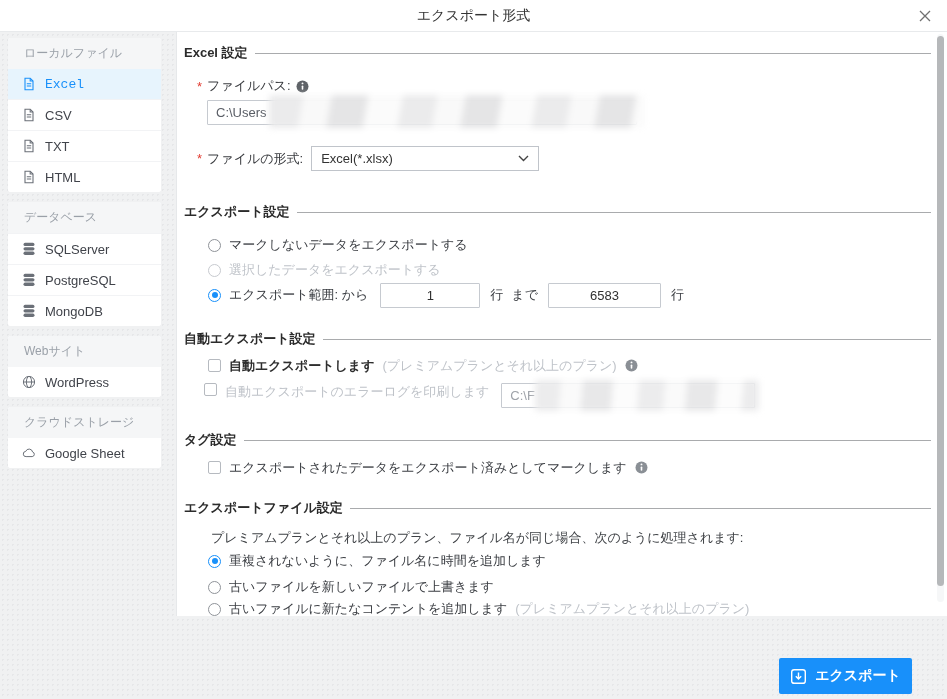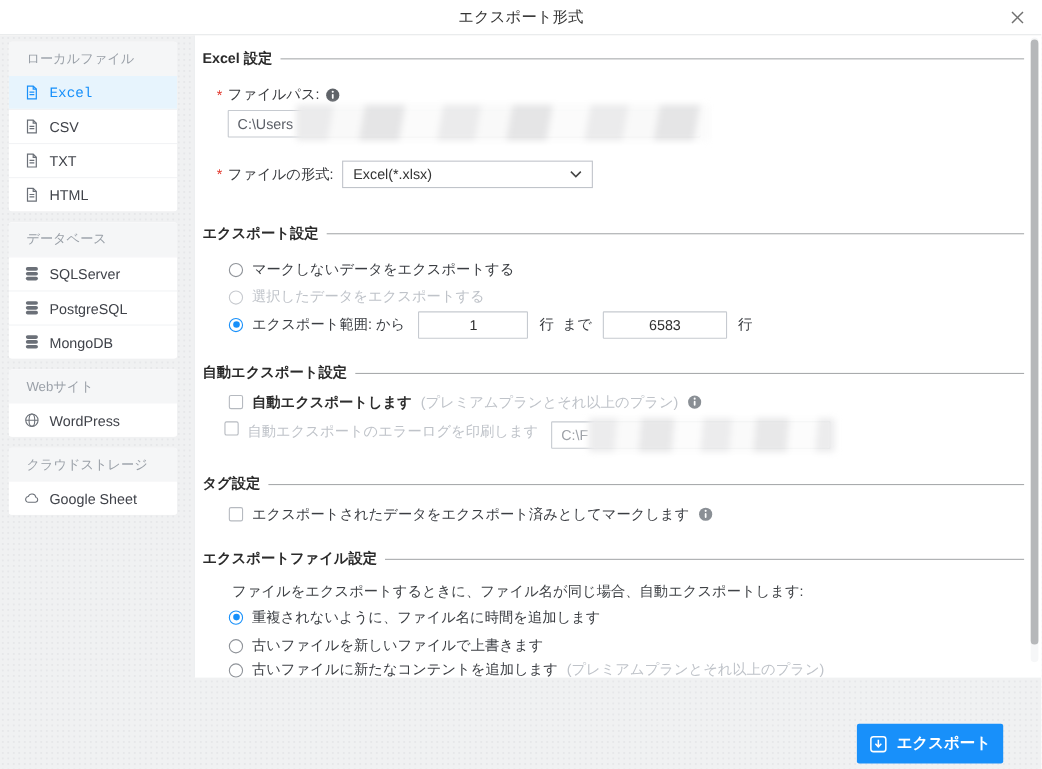--- a/index.html
+++ b/index.html
@@ -297,21 +297,21 @@
               <circle cx="6.5" cy="3.4" r="0.95" fill="#fff"></circle>
             </svg>
         </span>
       </div>
 
       <div class="sec-title t5">
         <span>エクスポートファイル設定</span>
         <span class="line"></span>
       </div>
 
-      <div class="desc">ファイルをエクスポートするときに、ファイル名が同じ場合、自動エクスポートします:</div>
+      <div class="desc">プレミアムプランとそれ以上のプラン、ファイル名が同じ場合、次のように処理されます:</div>
 
       <div class="opt rA">
         <span class="radio checked"></span>
         <span>重複されないように、ファイル名に時間を追加します</span>
       </div>
 
       <div class="opt rB">
         <span class="radio"></span>
         <span>古いファイルを新しいファイルで上書きます</span>
       </div>

